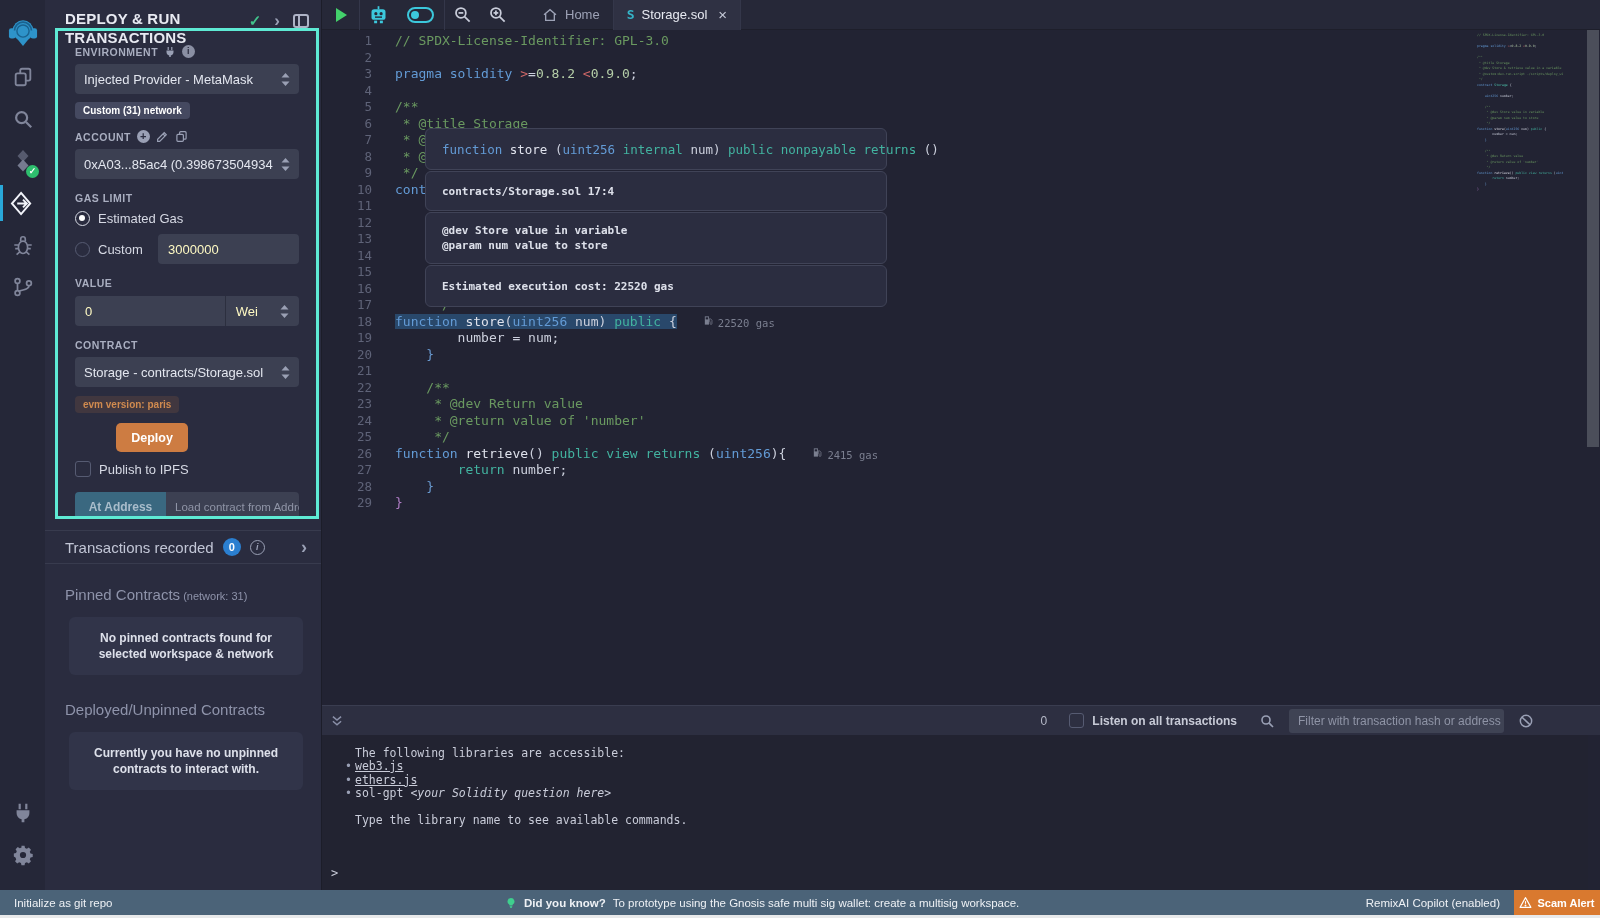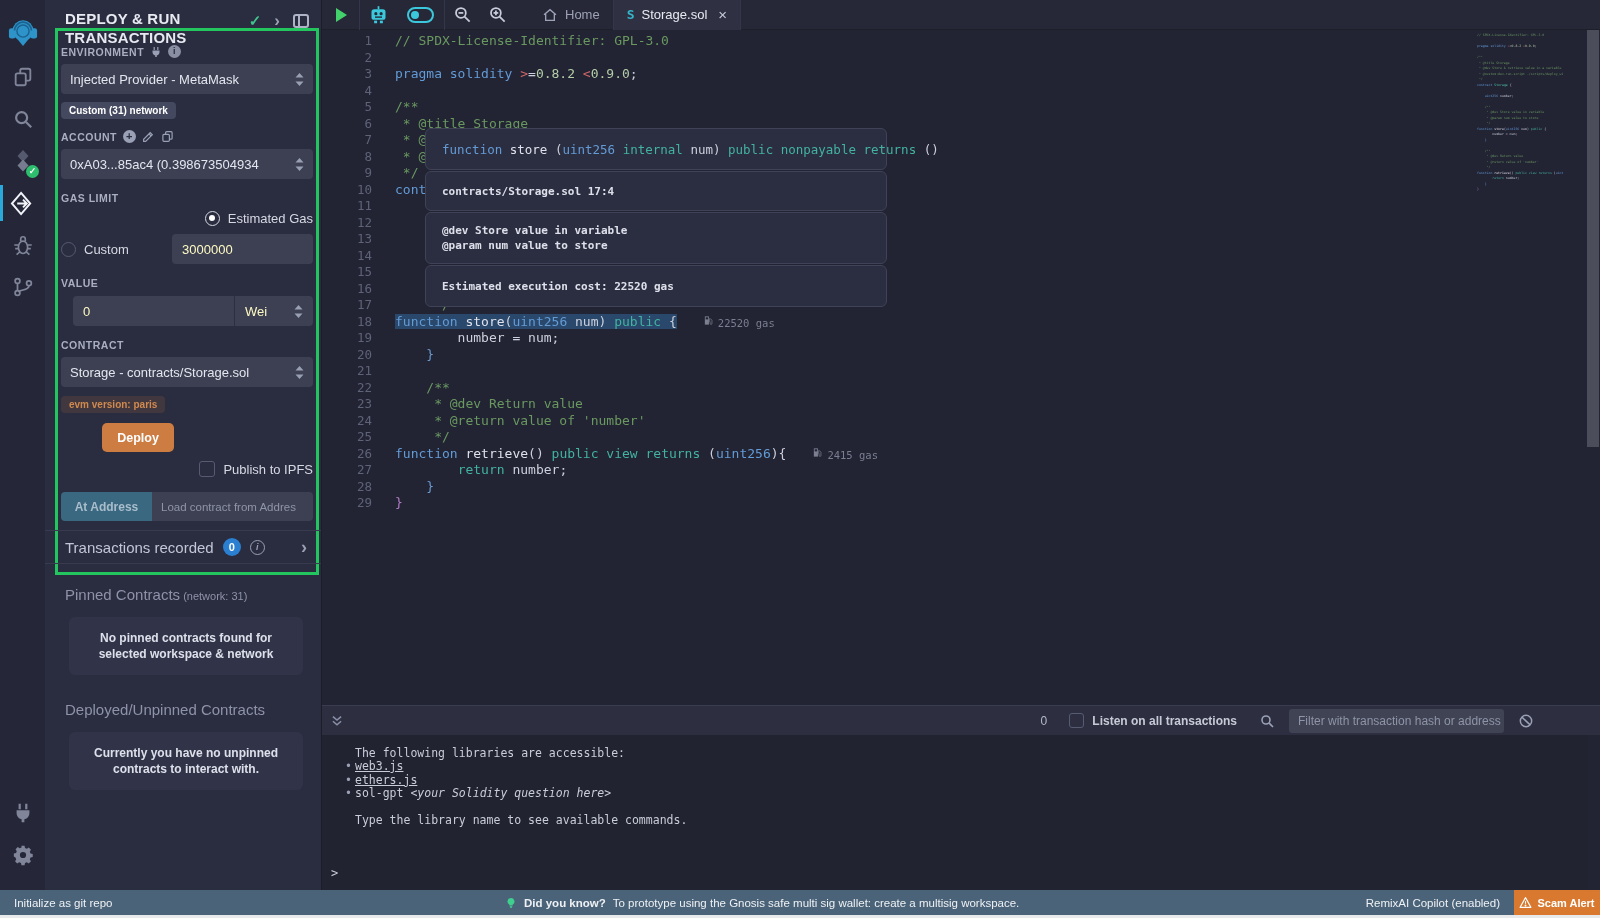--- a/index.html
+++ b/index.html
@@ -19,37 +19,37 @@
   .rail-logo{height:48px;}
   
   .side{position:absolute;left:45px;top:0;width:277px;height:890px;background:#2a2c3f;border-right:1px solid #1c1d29;}
   .side-header{position:relative;padding:9px 14px 0 20px;}
   .side-title{font-size:15px;font-weight:bold;color:#e8eaf2;line-height:19px;width:170px;letter-spacing:.2px;}
   .side-header-icons{position:absolute;right:12px;top:12px;display:flex;align-items:center;gap:13px;}
   .check-green{color:#41c38c;font-size:15px;font-weight:bold;}
   .chev{color:#9aa0b5;font-size:17px;font-weight:bold;line-height:12px;}
   .panel-icon{width:16px;height:14px;border:2px solid #aeb3c6;border-radius:3px;display:flex;}
   .panel-icon i{width:5px;height:100%;border-right:2px solid #aeb3c6;display:block;}
-  .redbox{position:absolute;left:10px;top:28px;width:264px;height:547px;border:3px solid #22c55e;
-      padding:10px 3px;overflow:hidden;}
+  .redbox{position:absolute;left:10px;top:28px;width:264px;height:491px;border:3px solid #5eead4;
+      padding:10px 17px;overflow:hidden;}
   .sec-label{display:flex;align-items:center;gap:6px;font-size:10.5px;font-weight:bold;color:#a9aec0;letter-spacing:.5px;}
   .sel-box{display:flex;align-items:center;height:30px;background:#3c4052;border-radius:4px;padding:0 9px;
       font-size:13px;color:#e3e6ef;margin-top:6px;}
   .sel-box .grow{flex:1;white-space:nowrap;overflow:hidden;}
   .pill-gray{display:inline-block;background:#454960;color:#fff;font-size:10px;font-weight:bold;
       padding:3px 8px;border-radius:4px;margin-top:8px;}
   .ico-s{display:inline-flex;color:#9aa0b5;}
   .info-fill{width:13px;height:13px;border-radius:50%;background:#8a8fa3;color:#2a2c3f;font-size:9px;
       font-weight:bold;text-align:center;line-height:13px;font-style:normal;}
   .plus-fill{width:13px;height:13px;border-radius:50%;background:#9aa0b5;color:#2a2c3f;font-size:11px;
       font-weight:bold;text-align:center;line-height:12px;}
   .radio{width:15px;height:15px;border-radius:50%;border:1.5px solid #565b72;flex:none;}
   .radio.on{border-color:#d7dae4;position:relative;}
   .radio.on::after{content:"";position:absolute;left:3px;top:3px;width:6px;height:6px;border-radius:50%;background:#fff;}
-  .row{display:flex;align-items:center;gap:8px;font-size:13px;color:#d6d9e4;justify-content:flex-end;}
+  .row{display:flex;align-items:center;gap:8px;font-size:13px;color:#d6d9e4;}
   .inp{background:#3c4052;border-radius:4px;height:30px;display:flex;align-items:center;padding:0 10px;
       font-size:13px;color:#fef9c3;}
   .pill-evm{display:inline-block;background:rgba(205,124,66,.14);color:#d08a4f;font-size:10px;font-weight:bold;
       padding:3px 8px;border-radius:4px;margin-top:9px;}
   .btn-deploy{width:72px;height:29px;background:#cd7c42;border-radius:5px;color:#fff;font-weight:bold;
       font-size:12.5px;display:flex;align-items:center;justify-content:center;margin-top:10px;margin-left:41px;}
   .chkbox{width:16px;height:16px;border:1.5px solid #565b72;border-radius:3px;flex:none;}
   .ataddr-row{display:flex;margin-top:15px;}
   .btn-ataddr{width:91px;height:29px;background:#3a6880;border-radius:4px 0 0 4px;color:#a9bdcb;
       font-weight:bold;font-size:12px;display:flex;align-items:center;justify-content:center;}

